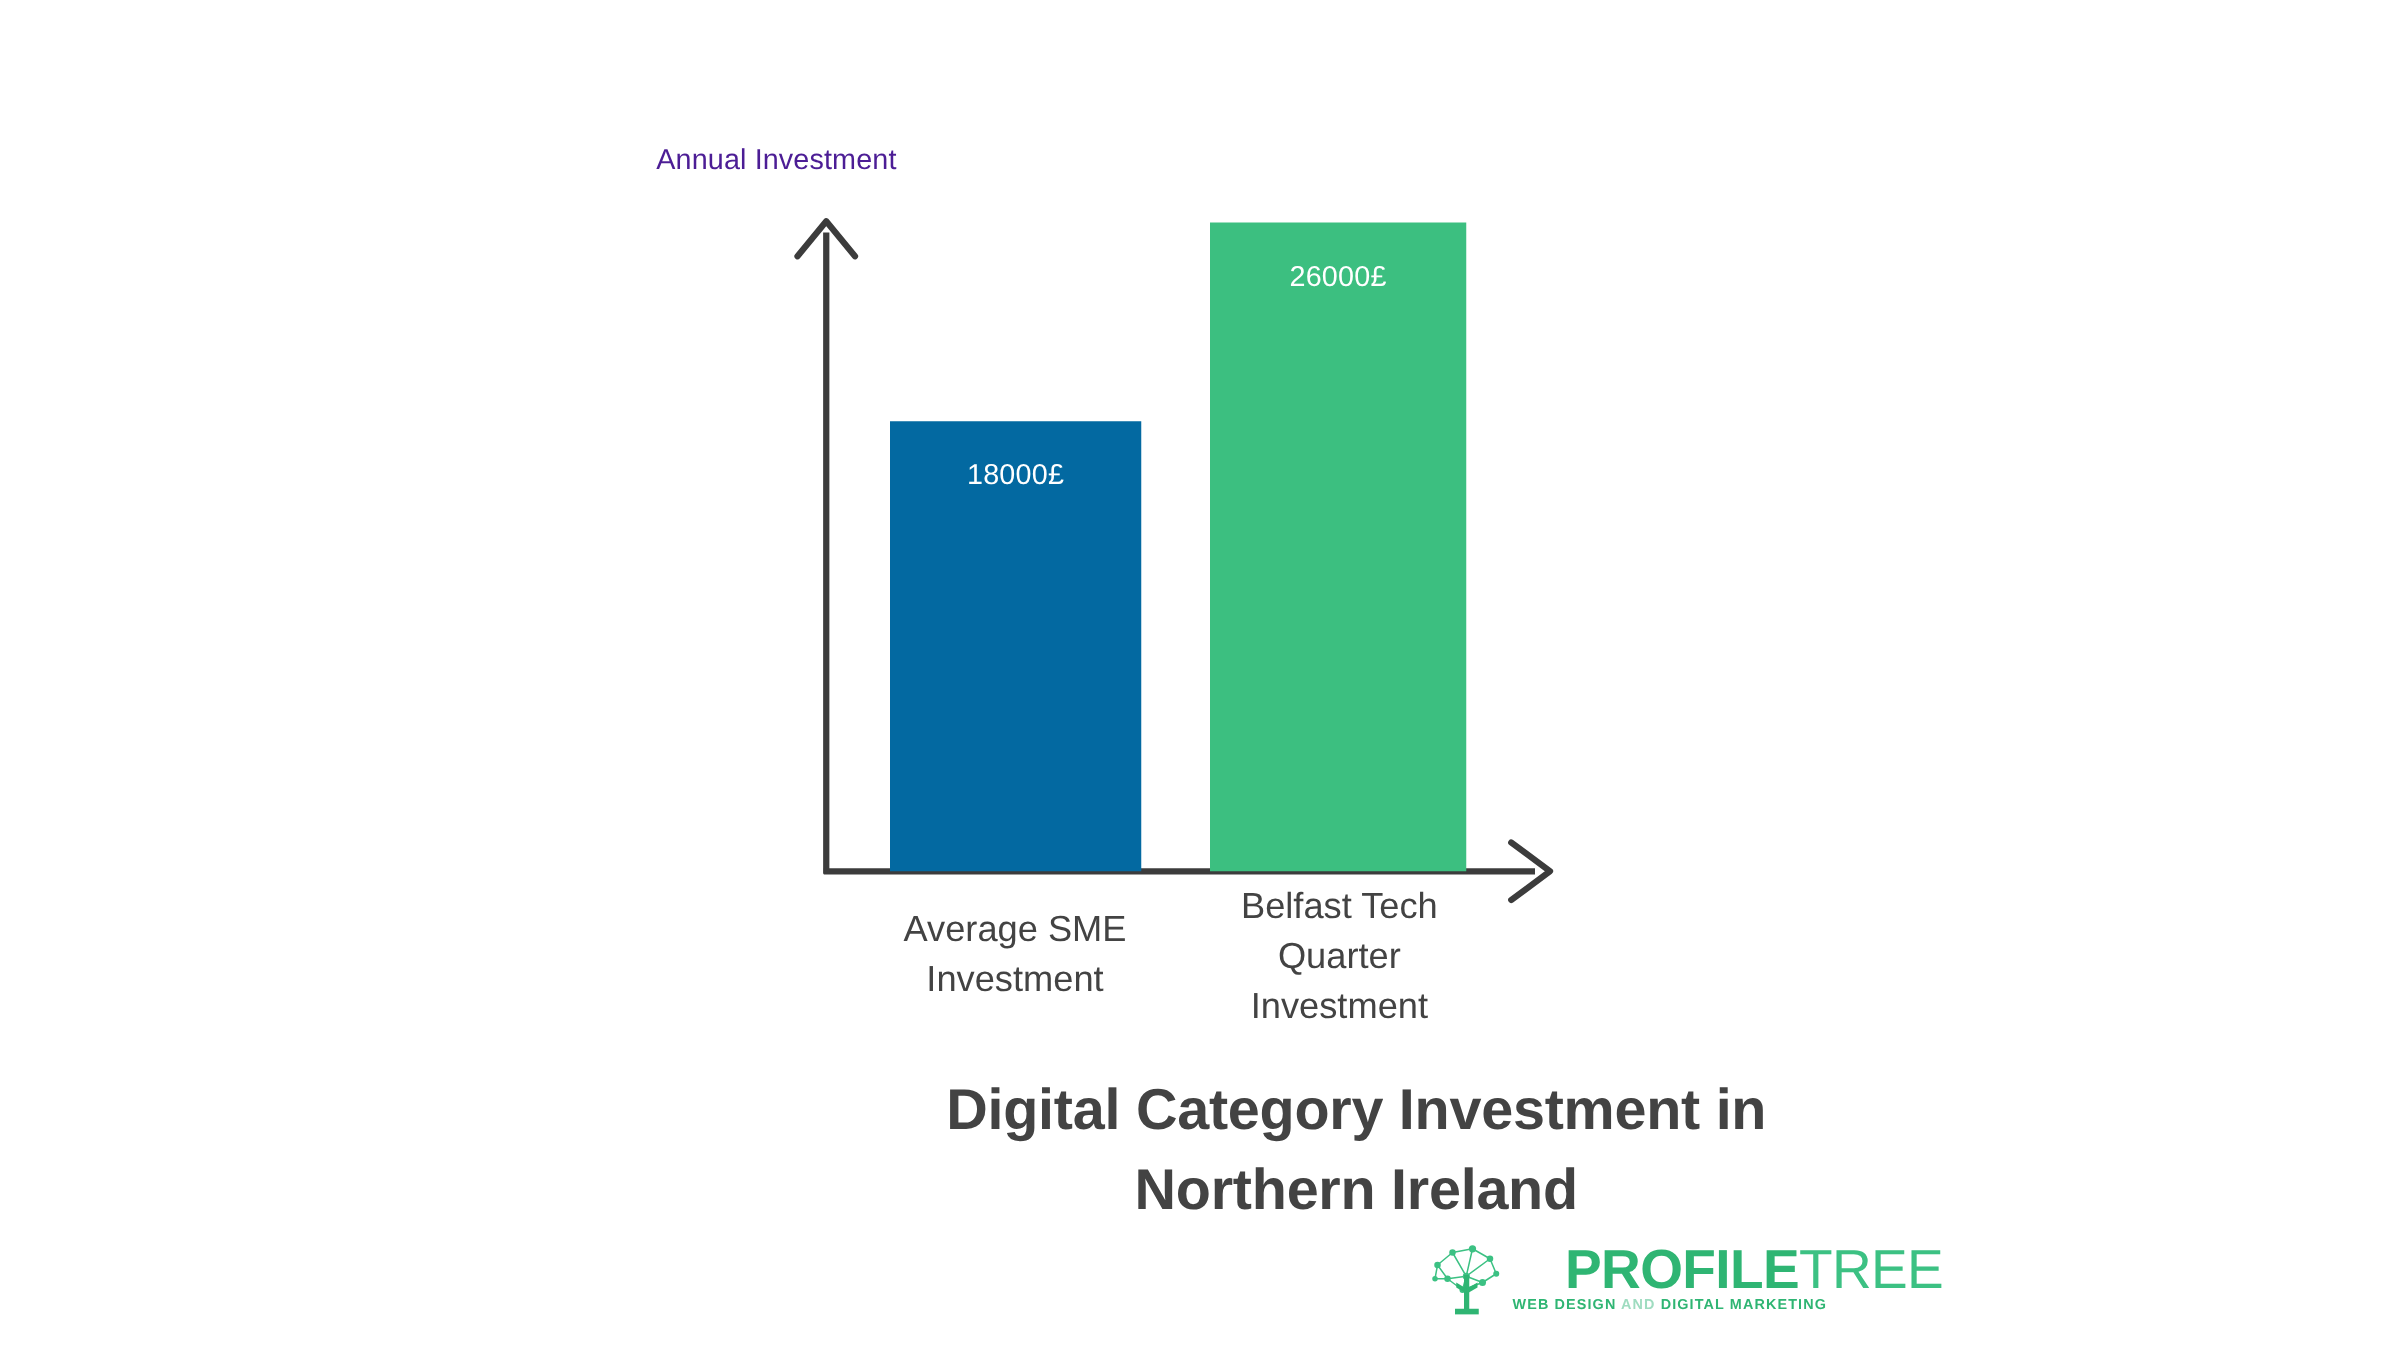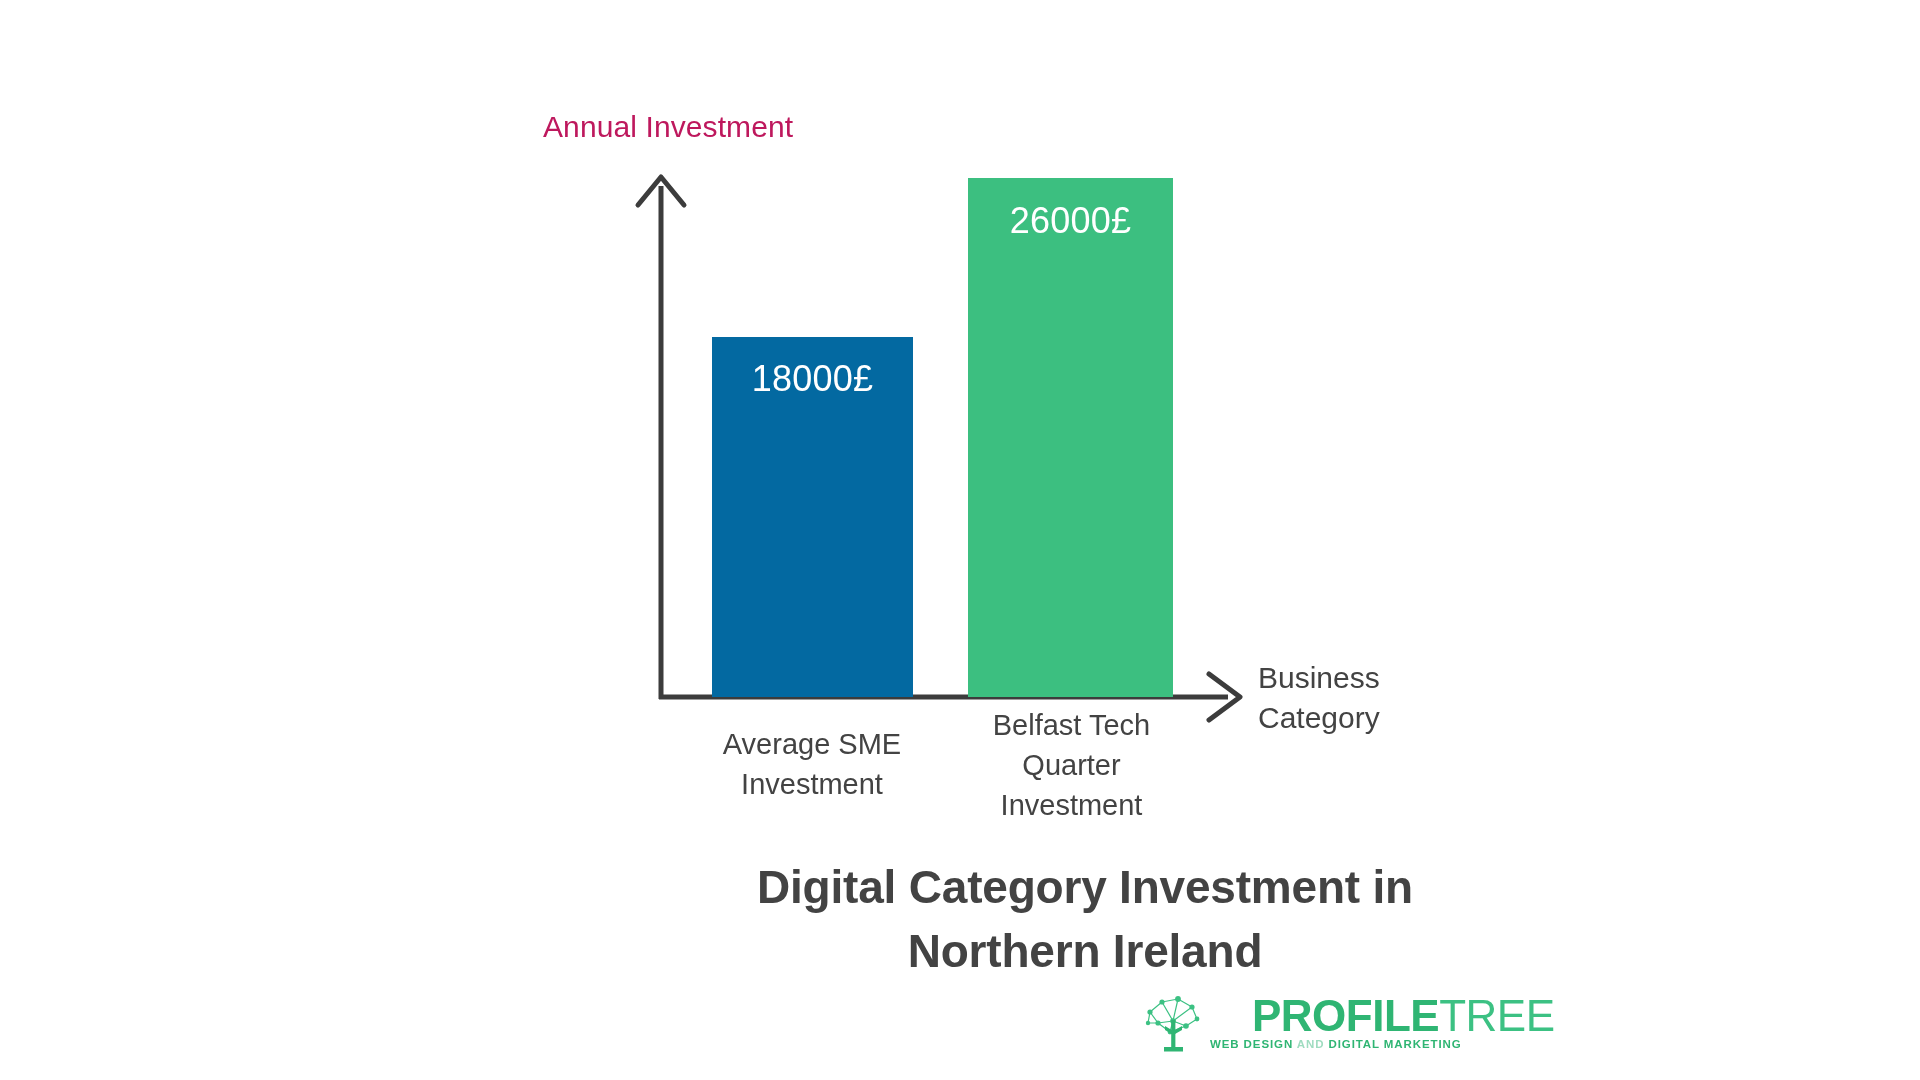--- a/index.html
+++ b/index.html
@@ -32,25 +32,25 @@
   .axis-svg {
     position: absolute;
     left: 0; top: 0;
     width: 1920px;
     height: 1080px;
     pointer-events: none;
   }
 
   .ylabel {
     position: absolute;
-    left: 543px;
+    left: 525px;
     top: 108px;
-    font-size: 30px;
+    font-size: 23px;
     line-height: 38px;
-    color: #be185d;
+    color: #4c1d95;
     white-space: nowrap;
     letter-spacing: 0.1px;
   }
   .xlabel {
     position: absolute;
     left: 1258px;
     top: 658px;
     width: 200px;
     font-size: 30px;
     line-height: 40px;
@@ -60,21 +60,21 @@
   .bar {
     position: absolute;
     box-sizing: border-box;
   }
   .bar-value {
     position: absolute;
     left: 0;
     right: 0;
     text-align: center;
     color: #ffffff;
-    font-size: 36px;
+    font-size: 23px;
     line-height: 38px;
     letter-spacing: 0.2px;
   }
   .cat-label {
     position: absolute;
     text-align: center;
     font-size: 29px;
     line-height: 40px;
     color: #434343;
   }
@@ -152,24 +152,20 @@
 
       <polyline points="638,205 661,177 684,205" fill="none" stroke="#3c3c3c" stroke-width="5" stroke-linecap="round" stroke-linejoin="round"></polyline>
 
       <line x1="659" y1="697" x2="1228" y2="697" stroke="#3c3c3c" stroke-width="5"></line>
 
       <polyline points="1209,674 1240,697 1209,720" fill="none" stroke="#3c3c3c" stroke-width="5" stroke-linecap="round" stroke-linejoin="round"></polyline>
     </svg>
 
     <div class="ylabel">Annual Investment</div>
 
-    <div class="xlabel">
-      <div>Business</div>
-      <div>Category</div>
-    </div>
 
     <div class="bar" style="left:712px; top:337px; width:201px; height:360px; background:#0369a1;">
       <div class="bar-value" style="top:23px;">18000£</div>
     </div>
     <div class="cat-label" style="left:692px; top:724px; width:240px;">
       <div>Average SME</div>
       <div>Investment</div>
     </div>
 
     <div class="bar" style="left:968px; top:178px; width:205px; height:519px; background:#3cbf80;">

